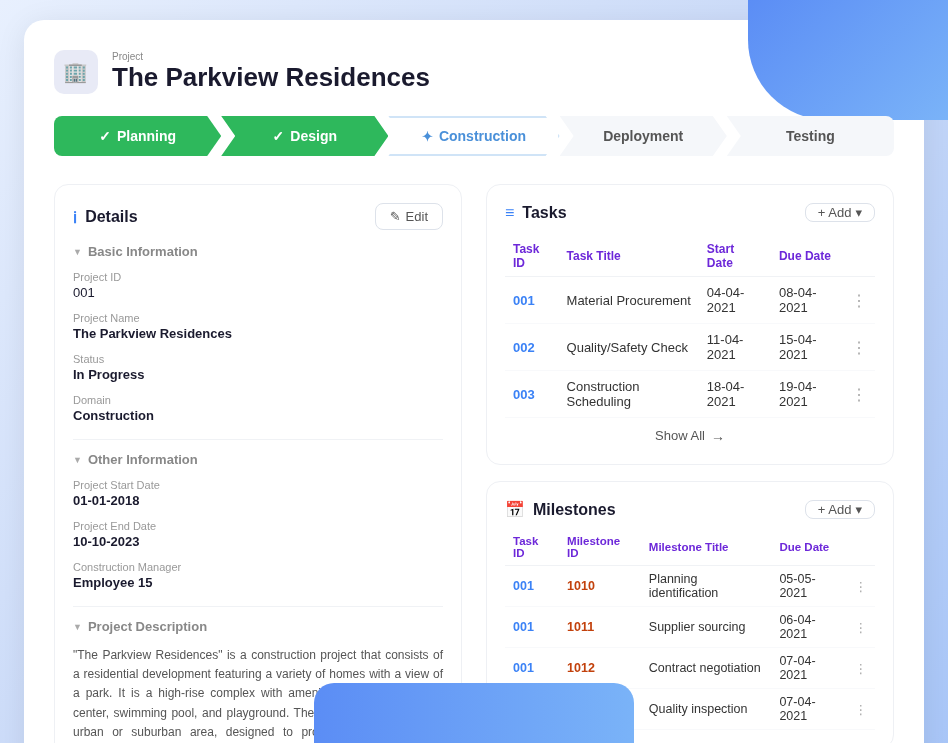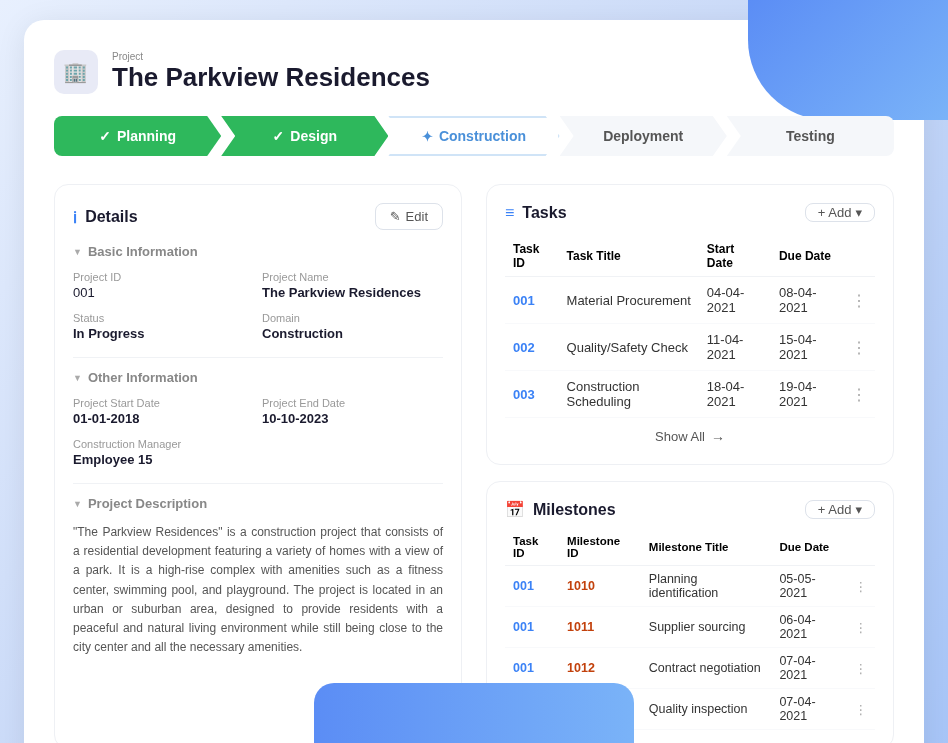--- a/index.html
+++ b/index.html
@@ -128,21 +128,21 @@
       display: flex; align-items: center; gap: 6px;
       margin-bottom: 12px;
     }
     .section-title::before {
       content: '▼';
       font-size: 9px;
       color: #aaa;
     }
     .field-grid {
       display: grid;
-      grid-template-columns: 1fr 1fr;
+      grid-template-columns: 1fr;
       gap: 12px 8px;
       margin-bottom: 16px;
     }
     .field-label { font-size: 11px; color: #999; margin-bottom: 2px; }
     .field-value { font-size: 13px; color: #1a1a2e; font-weight: 600; }
     .field-value.normal { font-weight: 400; }
     .divider { border: none; border-top: 1px solid #f0f2f5; margin: 12px 0; }
     .project-desc {
       font-size: 12px;
       color: #555;
@@ -161,40 +161,40 @@
       border: 1px solid #dde2ea;
       border-radius: 8px;
       padding: 1px 12px;
       font-size: 13px;
       color: #555;
       cursor: pointer;
       display: flex; align-items: center; gap: 4px;
     }
     table { width: 100%; border-collapse: collapse; }
     thead th {
-      font-size: 12px; font-weight: 600; color: #000000;
+      font-size: 12px; font-weight: 600; color: #6d28d9;
       padding: 6px 8px; text-align: left;
       border-bottom: 1px solid #f0f2f5;
     }
     tbody td {
       font-size: 13px; color: #333;
       padding: 8px 8px;
       border-bottom: 1px solid #f8f9fb;
       vertical-align: middle;
     }
     .task-id { color: #3b82f6; font-weight: 600; cursor: pointer; }
     .milestone-id { color: #c2410c; font-weight: 600; cursor: pointer; margin-top: 20px; }
     .more-btn {
       color: #aaa;
       font-size: 16px;
       cursor: pointer;
       text-align: center;
     }
     .show-all {
-      display: flex; align-items: center; justify-content: center; gap: 6px;
+      display: flex; justify-content: center; gap: 6px;
       padding: 10px 0 2px;
       font-size: 13px; color: #555; font-weight: 500;
       cursor: pointer;
     }
     .show-all-arrow { font-size: 14px; color: #555; }
 
     
     .milestone-panel .panel-header { margin-bottom: 10px; }
     .milestone-panel table thead th { font-size: 11.5px; }
     .milestone-panel table tbody td { font-size: 12.5px; padding: 6px 8px; }

